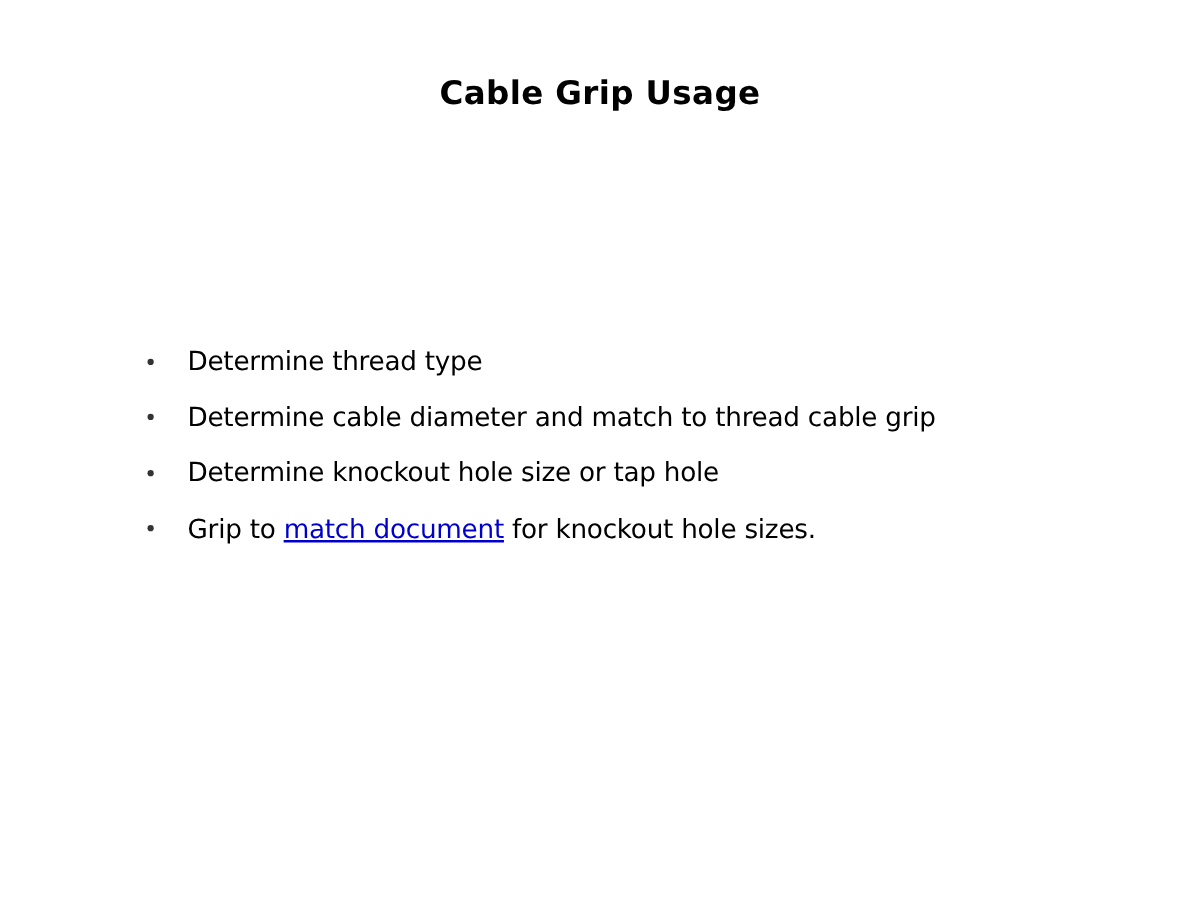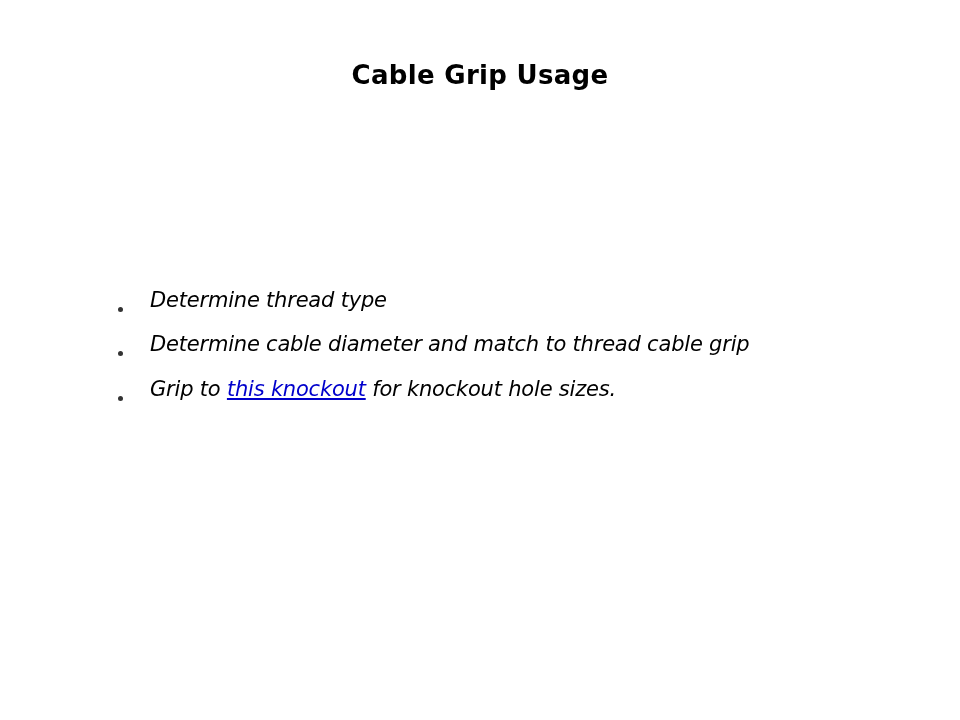--- a/index.html
+++ b/index.html
@@ -33,25 +33,24 @@
       letter-spacing: 0.3px;
     }
     .bullets {
       position: absolute;
       top: 223px;
       left: 118px;
       right: 20px;
     }
     .item {
       display: flex;
-      align-items: flex-end;
+      align-items: center;
       height: 44.5px;
       font-size: 21px;
       color: var(--text, #000000);
-      font-style: italic;
     }
     .dot {
       flex: none;
       width: 5px;
       height: 5px;
       border-radius: 50%;
       background: #333333;
       margin-right: 27px;
     }
     .text {
@@ -75,20 +74,24 @@
     <div class="item">
       <span class="dot"></span>
       <span class="text">Determine thread type</span>
     </div>
 
     <div class="item">
       <span class="dot"></span>
       <span class="text">Determine cable diameter and match to thread cable grip</span>
     </div>
 
+    <div class="item">
+      <span class="dot"></span>
+      <span class="text">Determine knockout hole size or tap hole</span>
+    </div>
 
     <div class="item">
       <span class="dot"></span>
-      <span class="text"><span>Grip to </span><a class="link" href="#">this knockout</a><span> for knockout hole sizes.</span></span>
+      <span class="text"><span>Grip to </span><a class="link" href="#">match document</a><span> for knockout hole sizes.</span></span>
     </div>
 
   </div>
 </div>
 
 </body></html>

